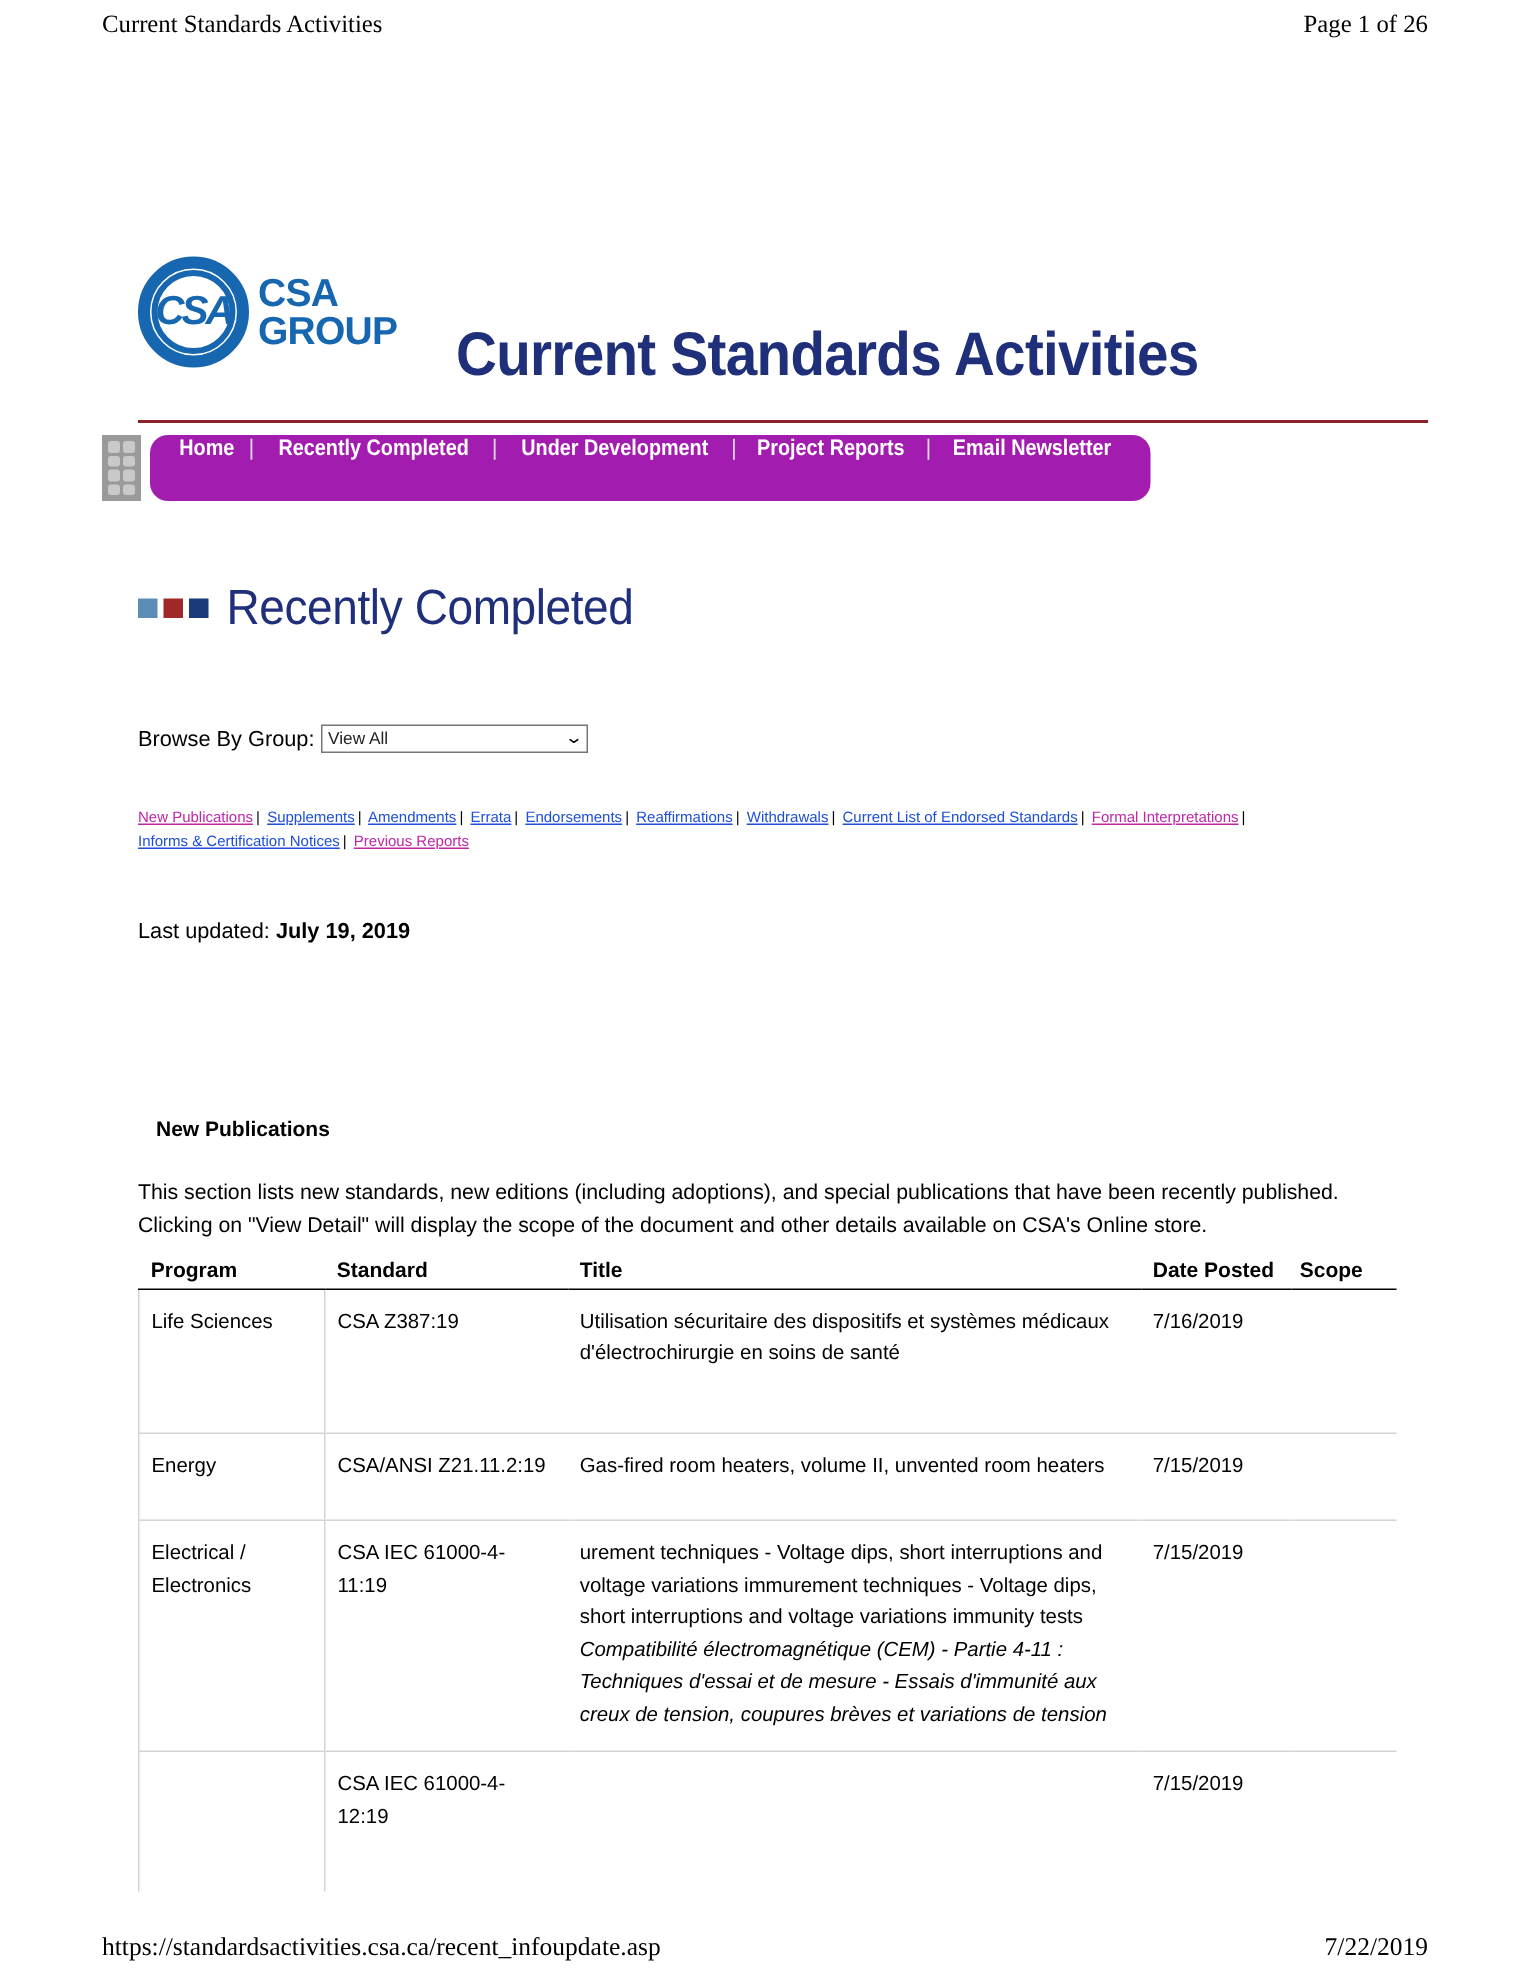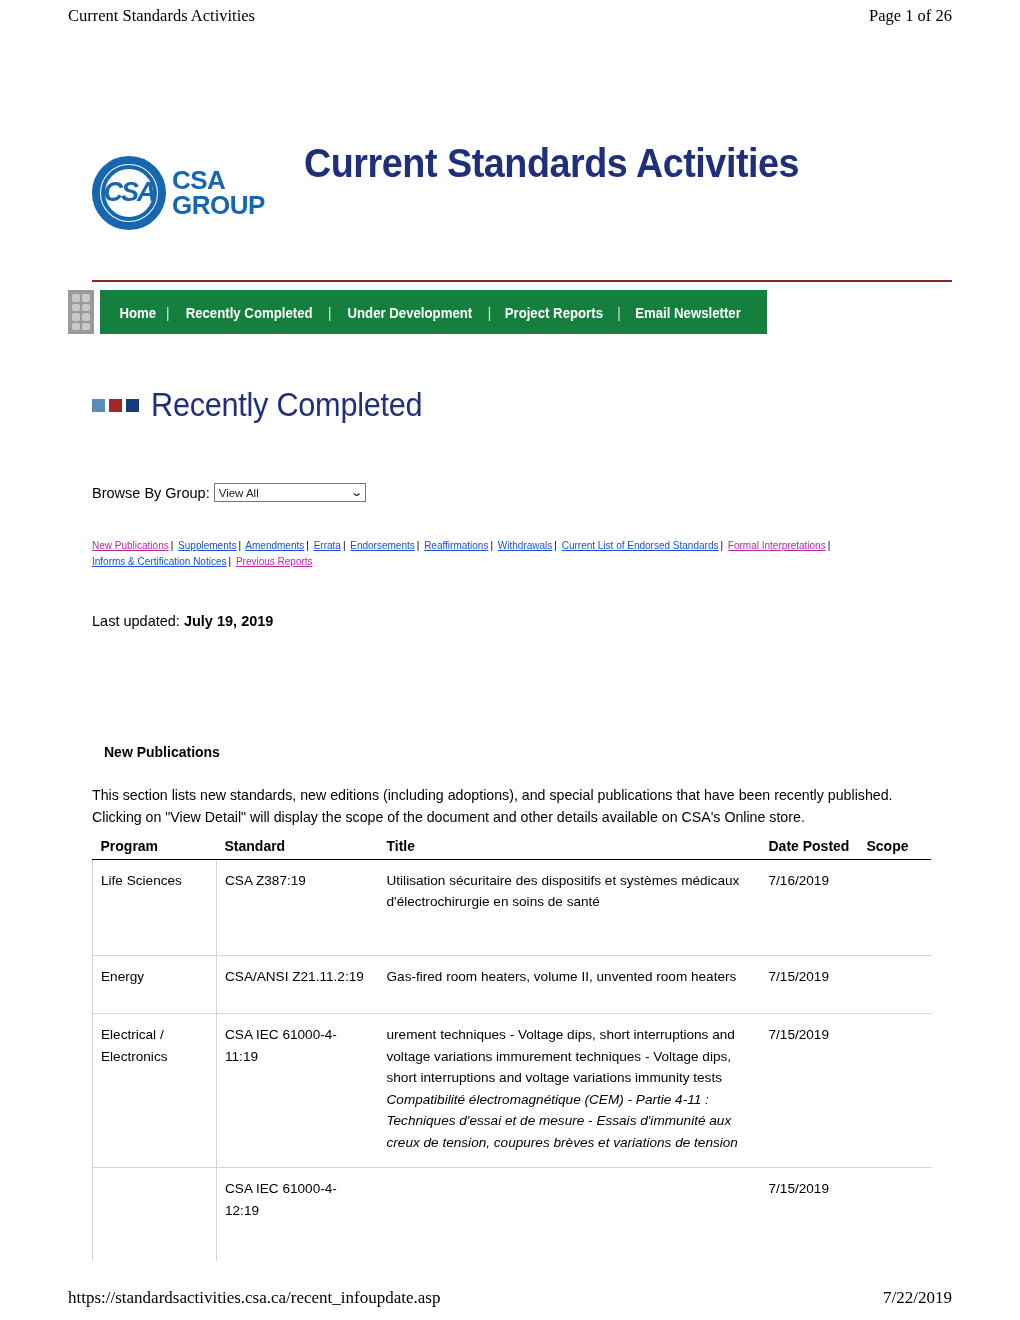--- a/index.html
+++ b/index.html
@@ -47,21 +47,21 @@
   }
 
   
   .masthead {
     position: absolute;
     top: 140px;
     left: 92px;
     width: 860px;
     height: 120px;
     display: flex;
-    align-items: flex-start;
+    align-items: flex-end;
   }
   .logo-wrap {
     width: 160px;
     height: 105px;
     display: flex;
     align-items: center;
     gap: 6px;
   }
   .logo-mark {
     width: 74px;
@@ -149,25 +149,26 @@
     gap: 2px;
     padding: 4px 4px;
     box-sizing: border-box;
   }
   .nav-dots span {
     background: #c9c9c9;
     border-radius: 2px;
     display: block;
   }
   .nav-links {
-    background: #15803d;
-    display: flex;
-    align-items: center;
+    background: #a21caf;
+    display: flex;
+    align-items: flex-start;
     padding: 0 12px 0 10px;
     margin-left: 6px;
+    border-radius: 12px;
   }
   .nav-links a {
     color: #ffffff;
     text-decoration: none;
     font-family: "Liberation Sans", sans-serif;
     font-size: 15px;
     font-weight: bold;
     padding: 0 7px;
     white-space: nowrap;
     transform: scaleX(0.88);
@@ -213,21 +214,21 @@
     position: absolute;
     top: 483px;
     left: 92px;
     display: flex;
     align-items: center;
     font-size: 14.5px;
     text-align: center;
   }
   .browse-label { color: #000; margin-right: 4px; }
   .browse-select {
-    width: 152px;
+    width: 178px;
     height: 19px;
     border: 1px solid #767676;
     background: #ffffff;
     display: flex;
     align-items: center;
     justify-content: space-between;
     font-size: 11.5px;
     color: #222;
     padding: 0 3px 0 4px;
     box-sizing: border-box;

